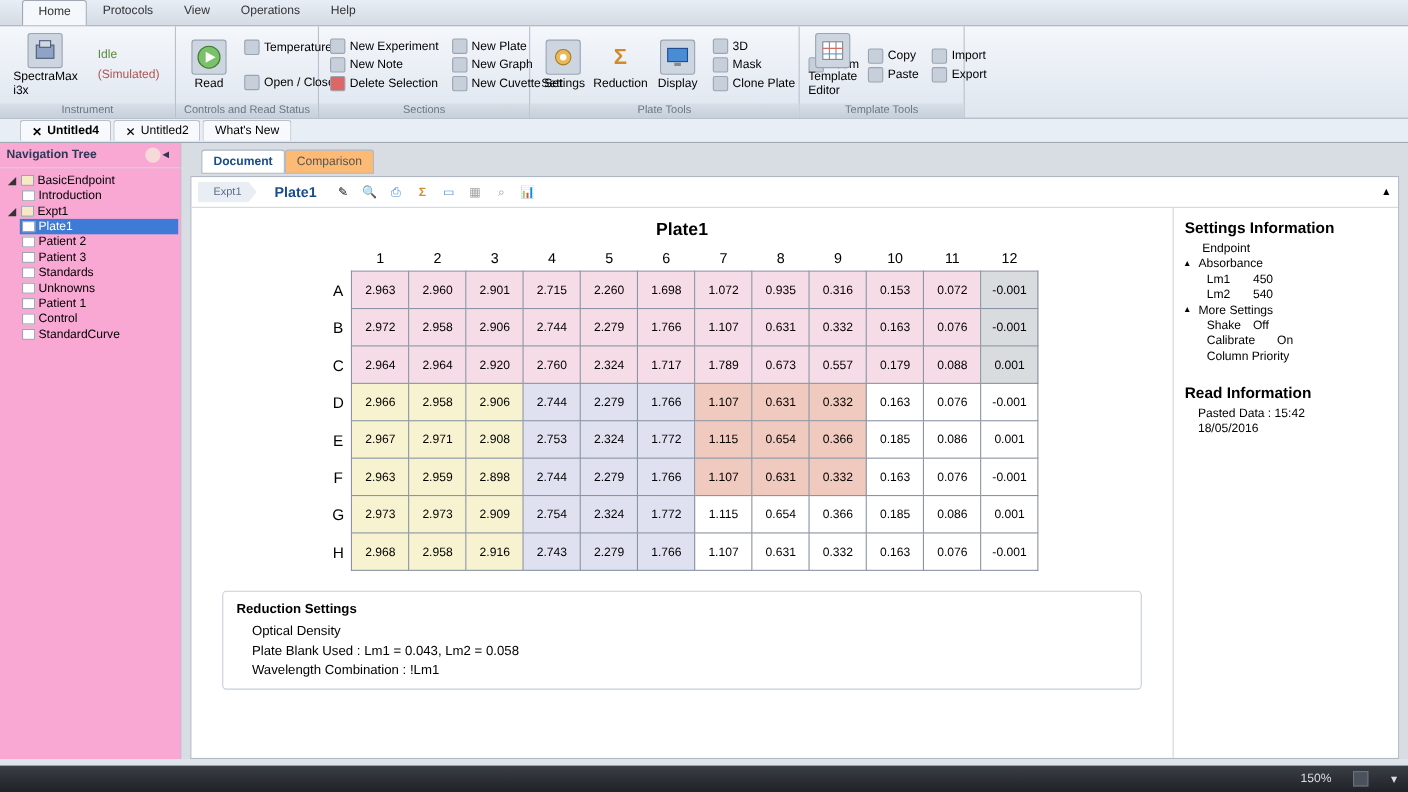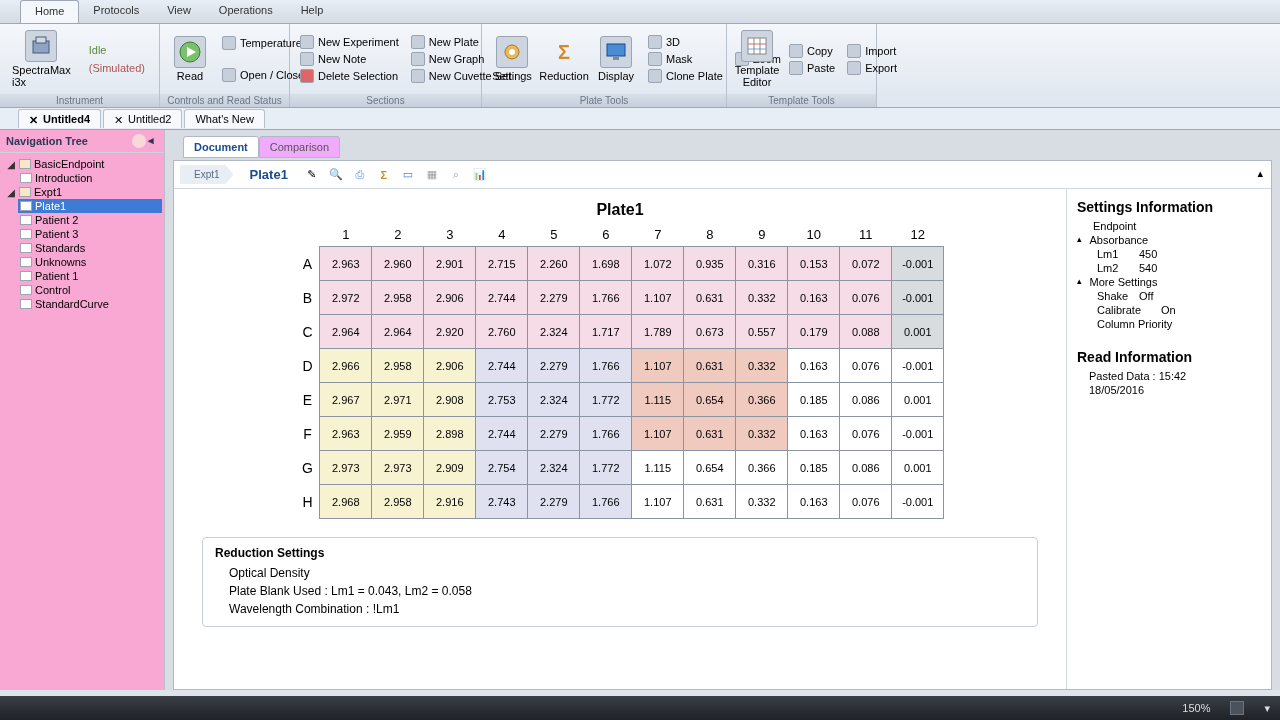--- a/index.html
+++ b/index.html
@@ -38,21 +38,21 @@
 .navhead .icns{ display:flex; gap:2px; }
 .tree { padding:4px 2px; }
 .tree ul{ list-style:none; padding-left:14px; }
 .tree li{ padding:1px 2px; cursor:pointer; display:flex; align-items:center; gap:3px;}
 .tree li .ti{ width:12px; height:10px; border:1px solid #9aa4b2; background:#fff; display:inline-block;}
 .tree li.sel{ background:#3e7bd6; color:#fff; }
 .tree .tw{ width:10px; text-align:center; color:#333; font-size:10px;}
 
 .workspace { flex:1; background:#d8dde4; position:relative; }
 .viewtabs{ position:absolute; top:6px; left:18px; display:flex; }
-.viewtab{ padding:4px 10px; background:#f0abfc; border:1px solid #b0b8c4; border-radius:3px 3px 0 0; color:#555; cursor:pointer;}
+.viewtab{ padding:4px 10px; background:#fdba74; border:1px solid #b0b8c4; border-radius:3px 3px 0 0; color:#555; cursor:pointer;}
 .viewtab.active{ background:#fff; color:#1a4b8c; font-weight:bold;}
 
 .canvas{ position:absolute; top:30px; left:8px; right:8px; bottom:0; background:#fff; border:1px solid #b0b8c4; overflow:hidden;}
 .breadcrumb{ height:28px; display:flex; align-items:center; padding:0 6px; gap:6px; border-bottom:1px solid #d0d6de; position:relative;}
 .bc-seg{ background:#e9eef5; padding:4px 14px; color:#5a6b86; clip-path:polygon(0 0,calc(100% - 8px) 0,100% 50%,calc(100% - 8px) 100%,0 100%); font-size:10px;}
 .bc-title{ font-weight:bold; color:#1a4b8c; padding:0 10px; font-size:13px;}
 .bc-tools{ display:flex; gap:8px; }
 .bc-tools .ti{ width:16px; height:16px; cursor:pointer; display:flex; align-items:center; justify-content:center;}
 .collapse{ position:absolute; right:8px; top:6px; cursor:pointer;}
 
@@ -228,21 +228,21 @@
       <div class="bigbtn">
           <span class="ico">
             <svg width="22" height="20">
               <rect x="2" y="2" width="18" height="16" fill="#fff" stroke="#888"></rect>
               <line x1="2" y1="8" x2="20" y2="8" stroke="#d66"></line>
               <line x1="2" y1="13" x2="20" y2="13" stroke="#6ad"></line>
               <line x1="8" y1="2" x2="8" y2="18" stroke="#888"></line>
               <line x1="14" y1="2" x2="14" y2="18" stroke="#888"></line>
             </svg>
           </span>
-          <span style="text-align:center">Template Editor</span>
+          <span style="">Template Editor</span>
         </div>
       <div class="smallrow">
         <div class="smallbtn">
             <span class="ico"></span>
             <span>Copy</span>
           </div>
         <div class="smallbtn">
             <span class="ico"></span>
             <span>Paste</span>
           </div>

